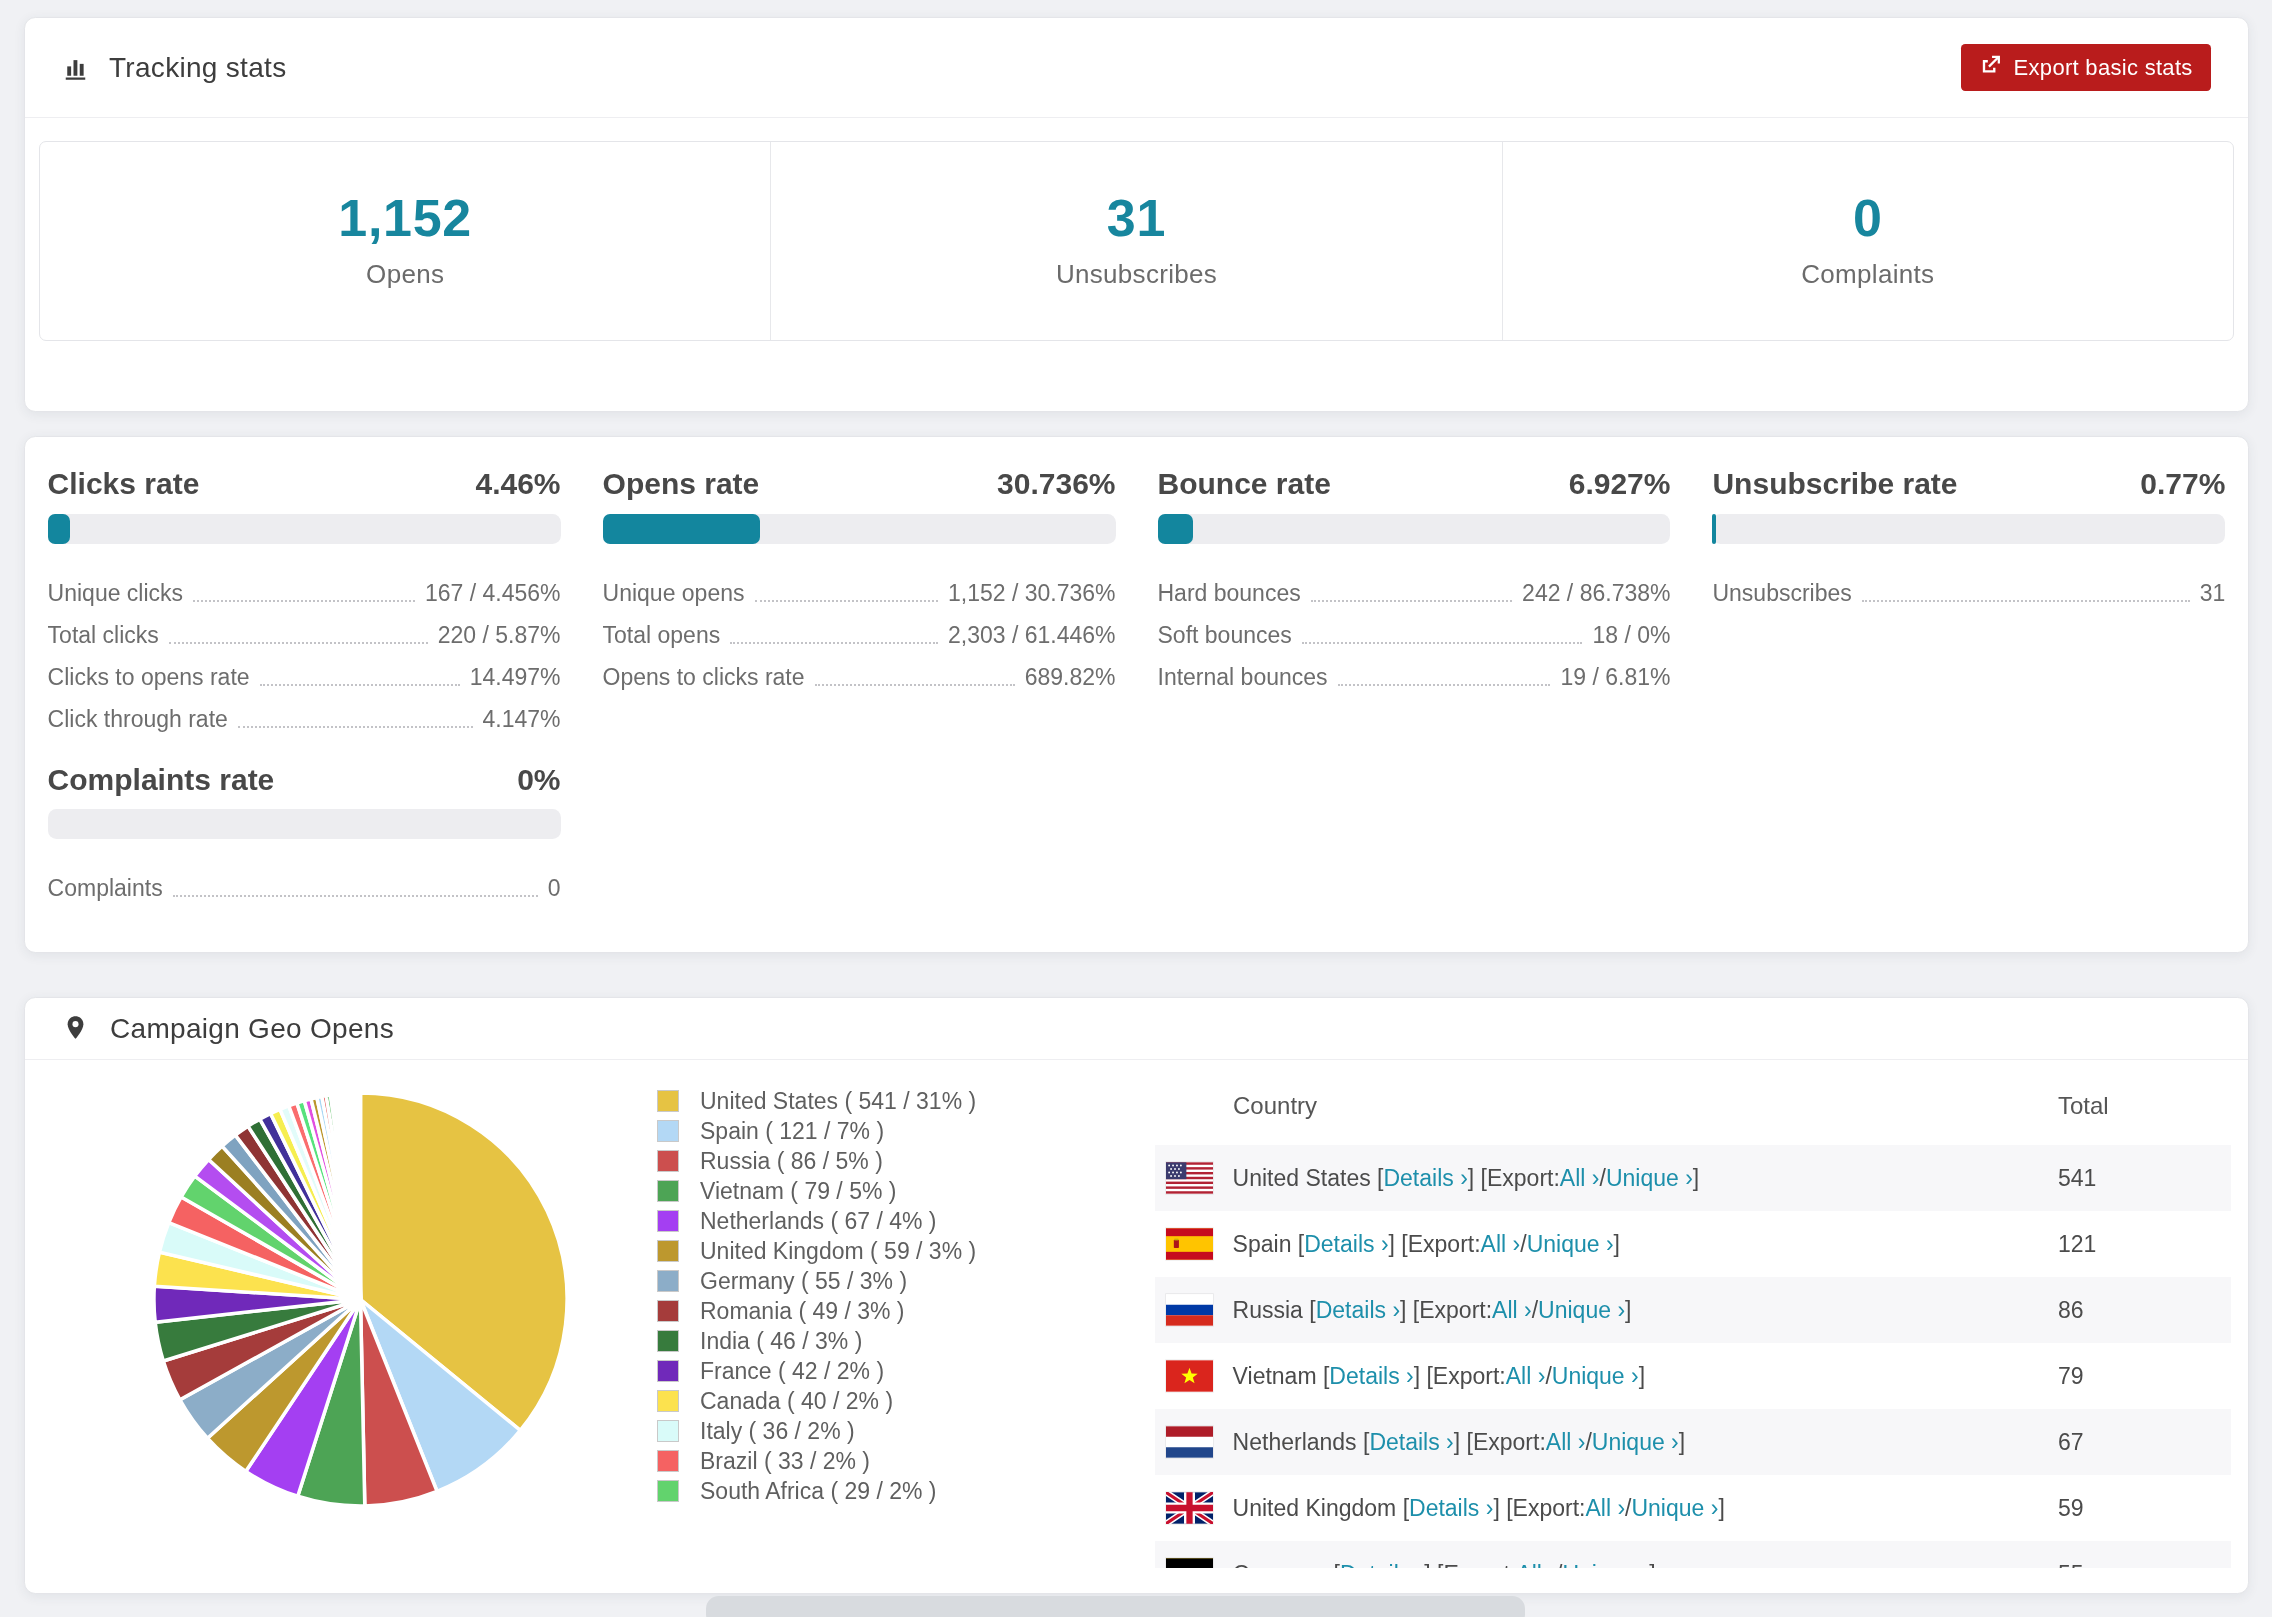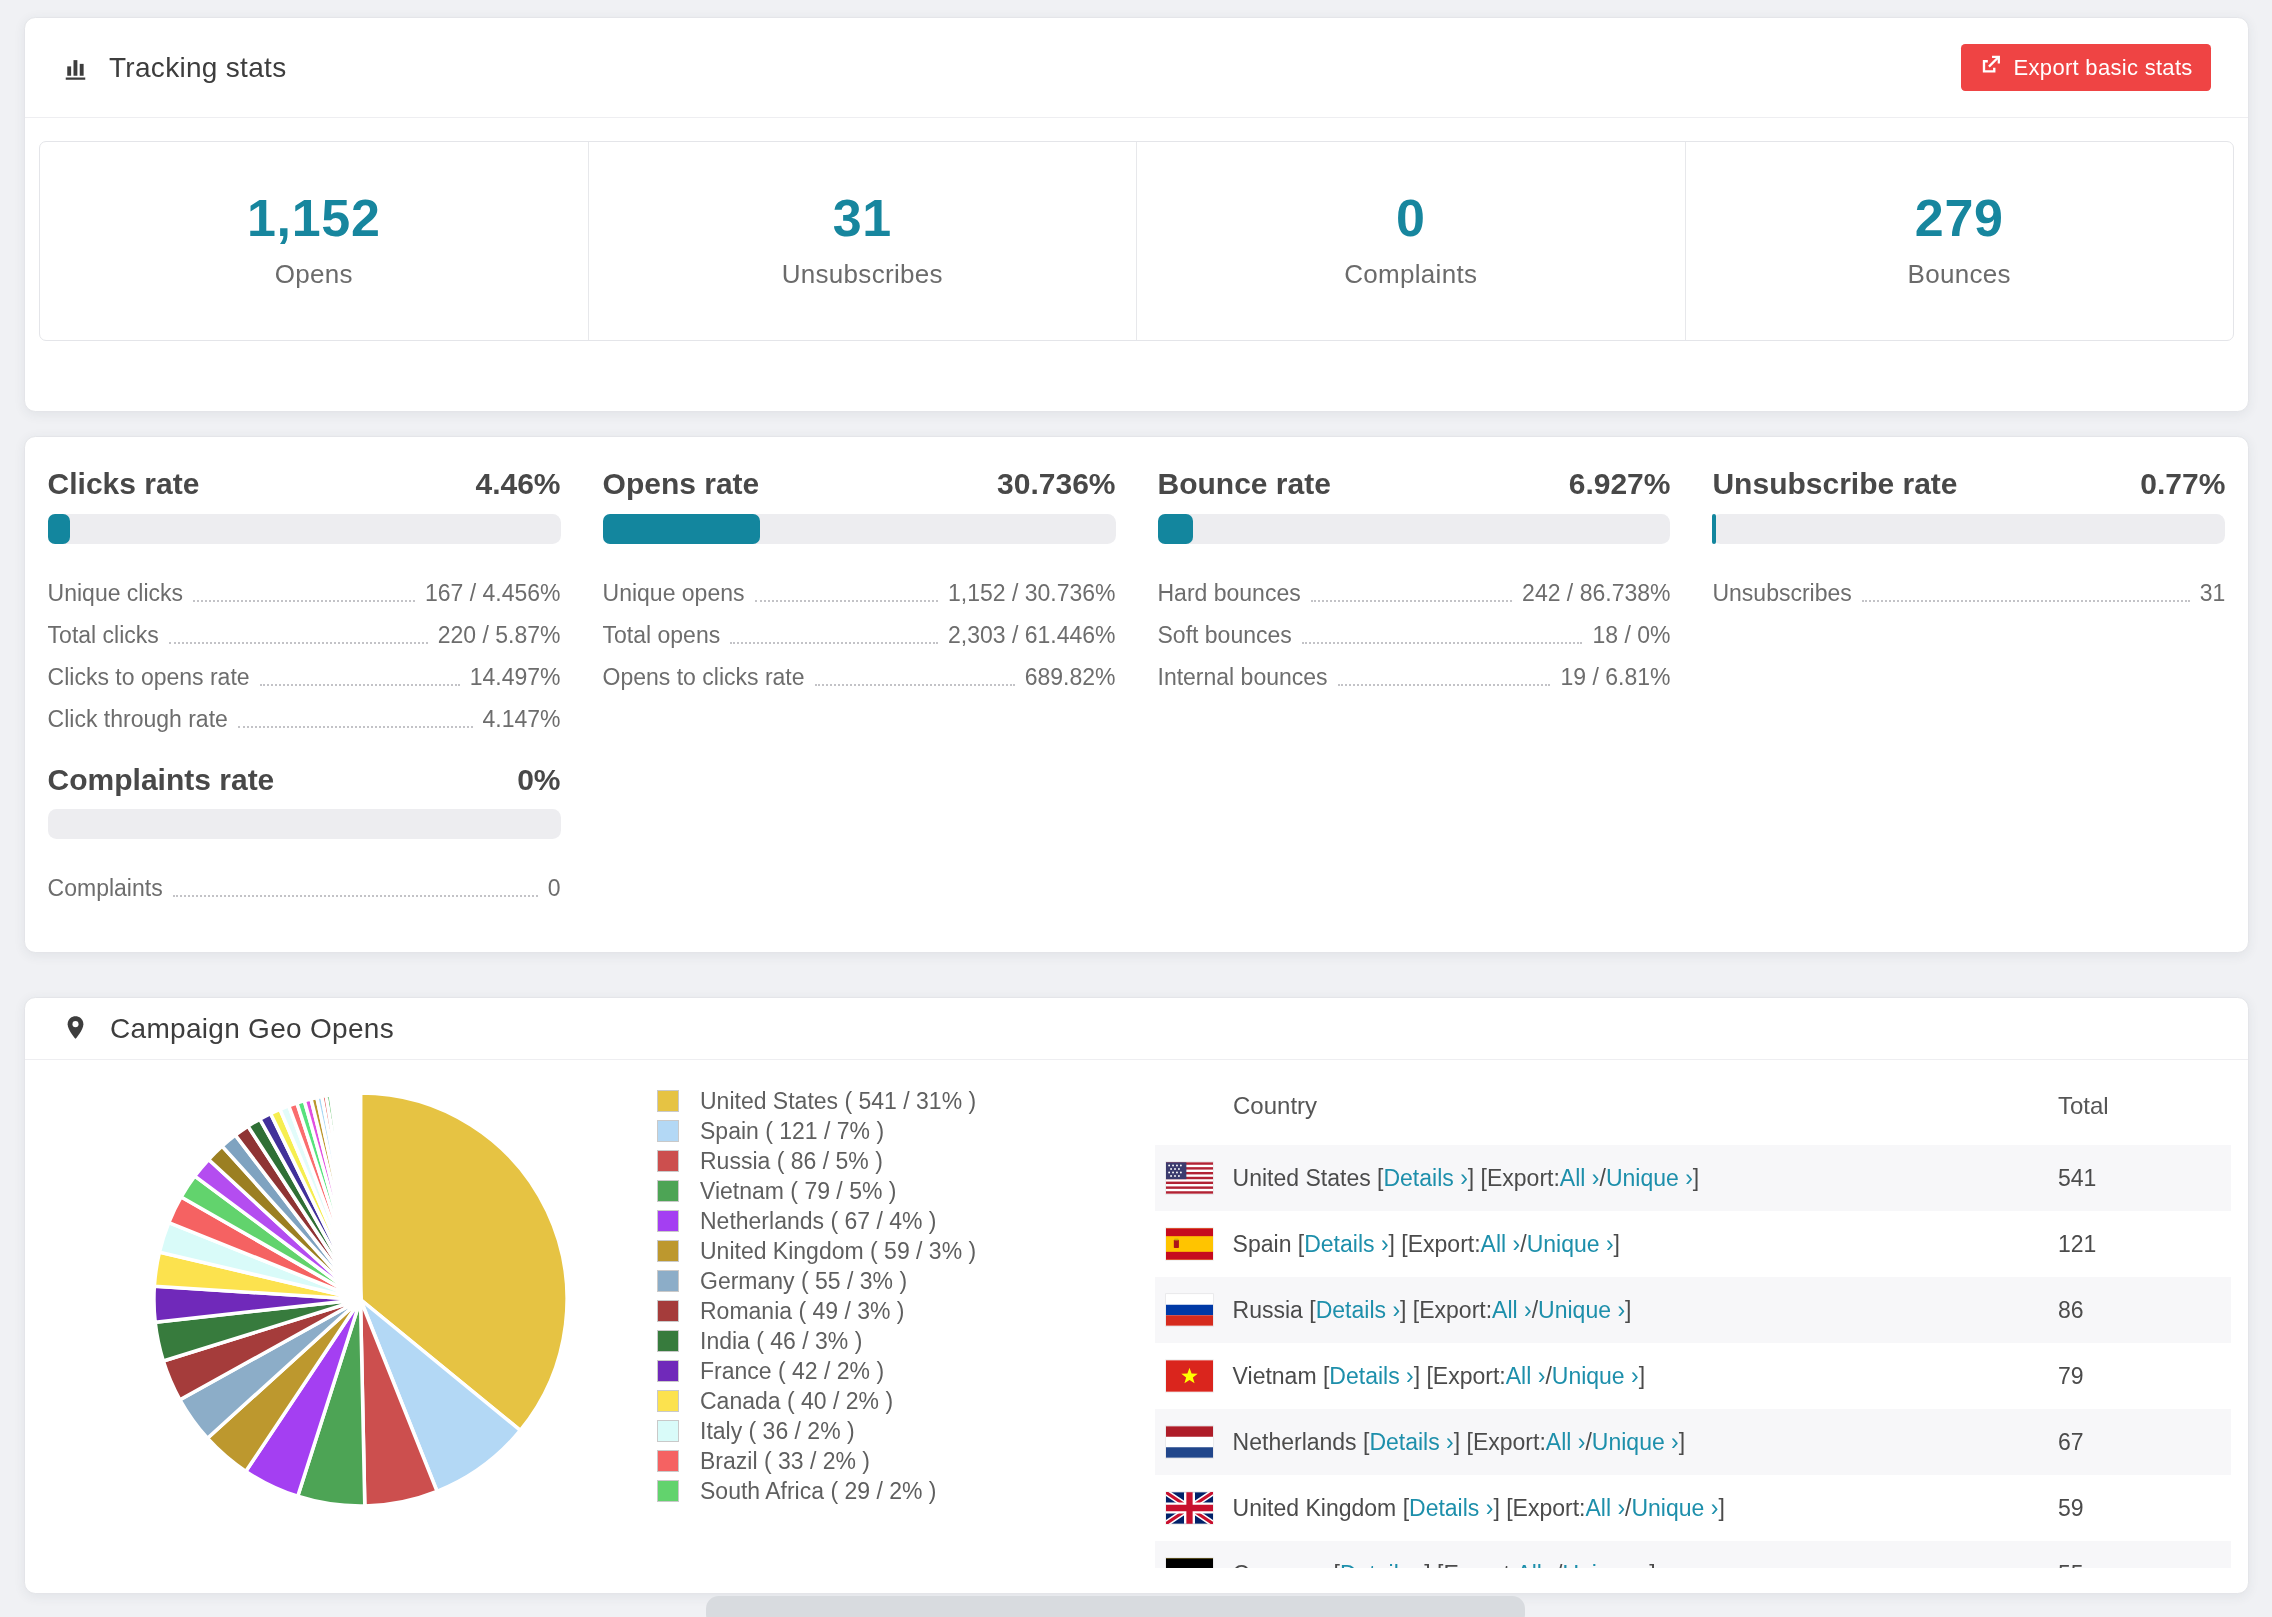--- a/index.html
+++ b/index.html
@@ -11,21 +11,21 @@
   .card{
     position:absolute;left:24px;width:2225px;background:#fff;
     border:0.7px solid #e4e5e9;border-radius:11.3px;
     box-shadow:0 2.8px 11.3px rgba(45,55,70,.07);box-sizing:border-box;
   }
   #card-tracking{top:17px;height:395px}
   .card-header{display:flex;align-items:center;justify-content:space-between;
     height:99px;padding:0 37px;border-bottom:0.7px solid #eeeef1}
   .header-left{display:flex;align-items:center;gap:17px}
   .card-title{font-size:28px;color:#3d3d3d;letter-spacing:0.3px}
-  .btn{display:flex;align-items:center;gap:11.3px;background:#ef4444;color:#fff;
+  .btn{display:flex;align-items:center;gap:11.3px;background:#b91c1c;color:#fff;
     font-size:22px;height:47px;padding:0 18.4px;border:none;border-radius:4.2px;cursor:pointer;
     font-family:"Liberation Sans",sans-serif;letter-spacing:0.3px}
   #stats-row{display:flex;margin:23px 14px 0;height:198px;border:0.7px solid #e4e5e9;border-radius:7px}
   .stat-cell{flex:1;display:flex;flex-direction:column;align-items:center;justify-content:center}
   .stat-cell + .stat-cell{border-left:0.7px solid #e7e8eb}
   .stat-value{font-size:52px;font-weight:bold;color:#17869e;line-height:1;letter-spacing:0.7px}
   .stat-label{font-size:26px;color:#6b6b6b;margin-top:15.5px;letter-spacing:0.3px}
 
   #card-rates{top:436px;height:517px;padding:30px 22.6px 0}
   #rates-grid{display:grid;grid-template-columns:repeat(4,1fr);column-gap:42px;row-gap:30px}
@@ -95,24 +95,20 @@
         <div class="stat-value">1,152</div>
         <div class="stat-label">Opens</div>
       </div>
       <div class="stat-cell">
         <div class="stat-value">31</div>
         <div class="stat-label">Unsubscribes</div>
       </div>
       <div class="stat-cell">
         <div class="stat-value">0</div>
         <div class="stat-label">Complaints</div>
-      </div>
-      <div class="stat-cell">
-        <div class="stat-value">279</div>
-        <div class="stat-label">Bounces</div>
       </div>
     </div>
 </div>
 
 <div class="card" id="card-rates">
   <div id="rates-grid">
       <div class="rate-block">
         <div class="rate-title-row">
           <span class="rate-title">Clicks rate</span>
           <span class="rate-value">4.46%</span>

